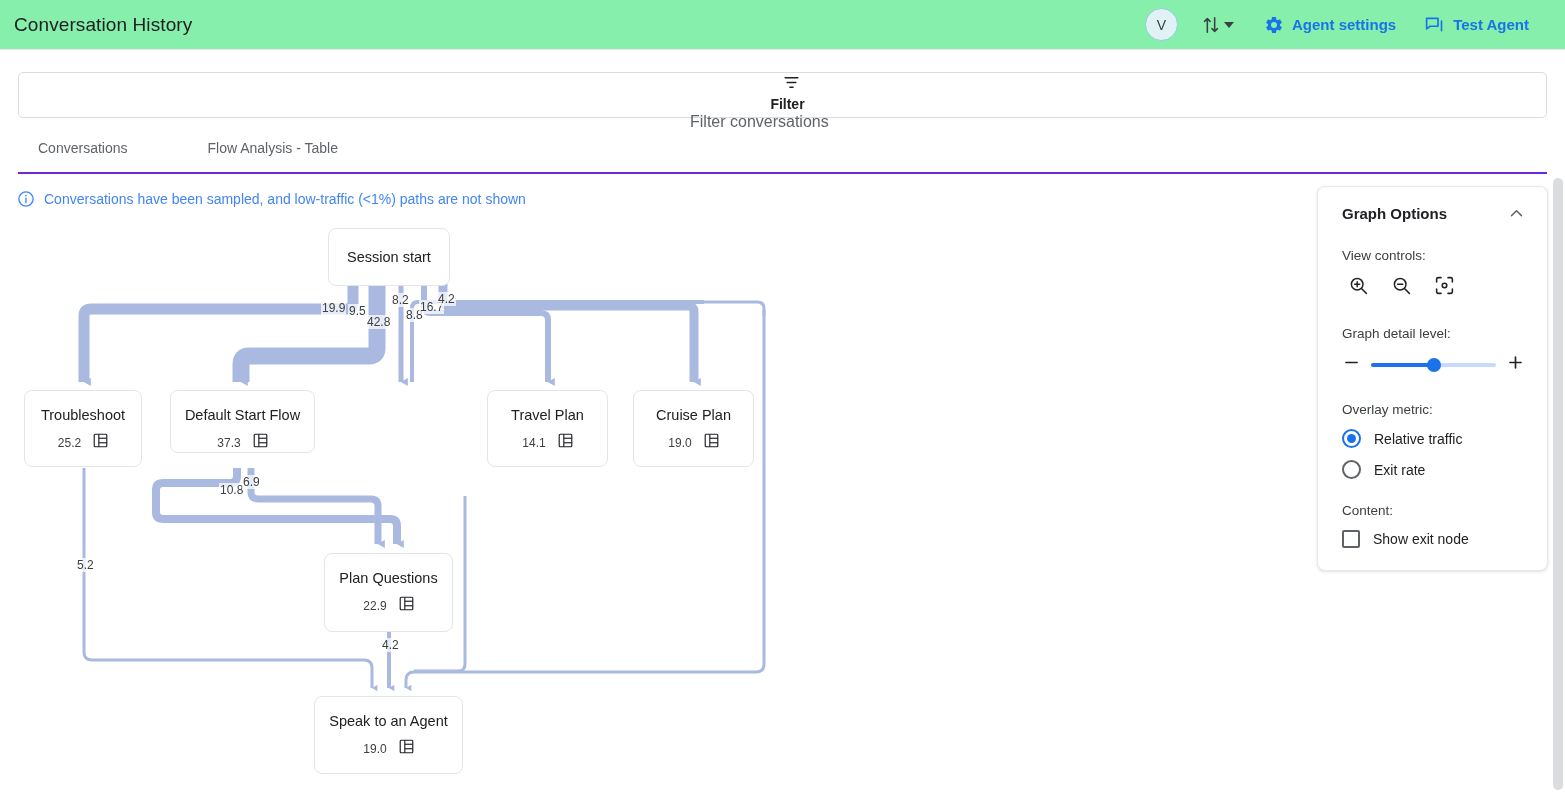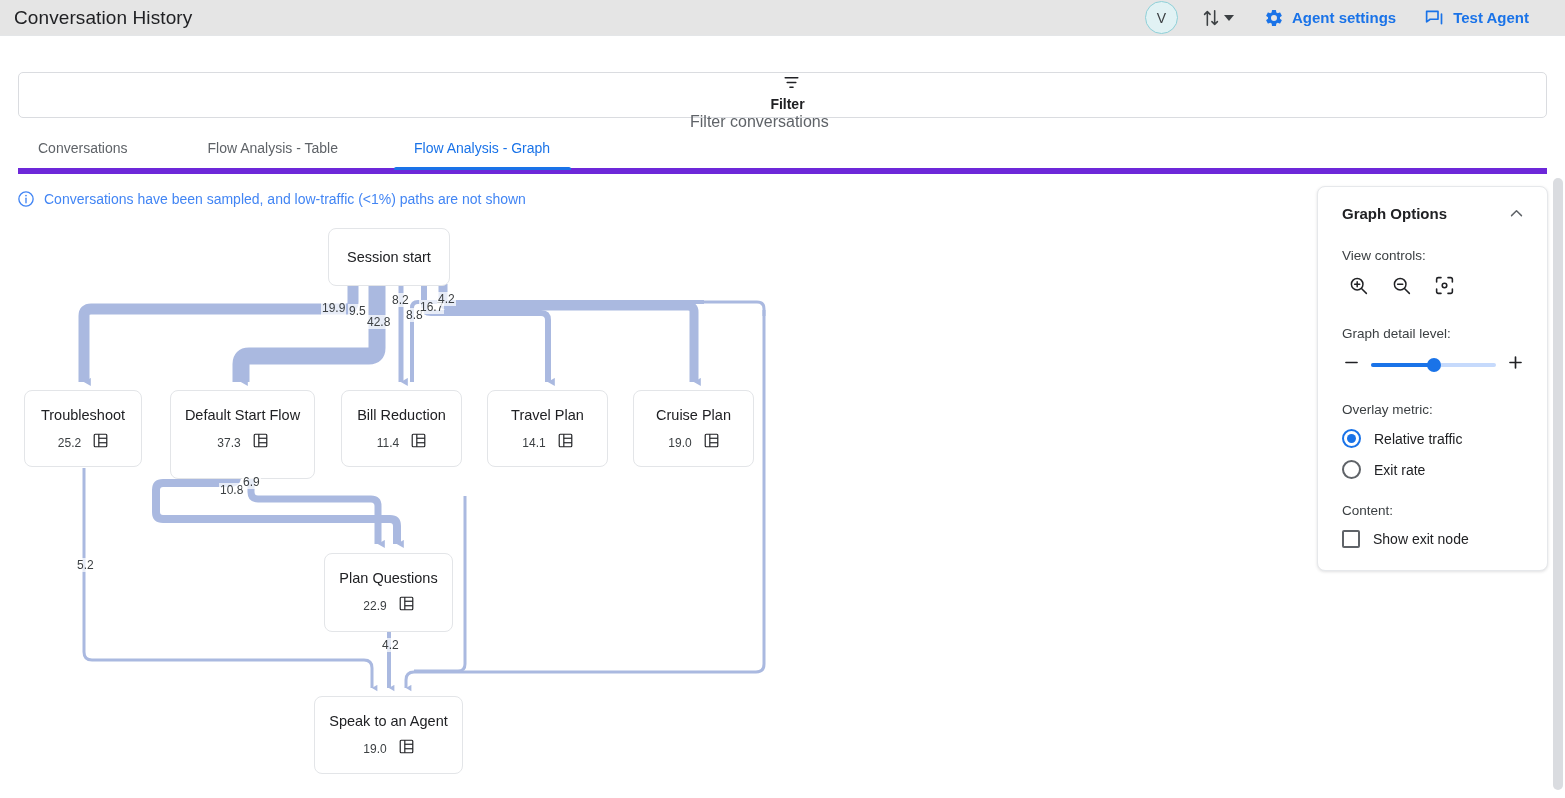--- a/index.html
+++ b/index.html
@@ -9,24 +9,24 @@
     width: 1565px; height: 798px;
     overflow: hidden;
     background: #ffffff;
     font-family: "Liberation Sans", sans-serif;
     color: #202124;
   }
 
   
   .app-header {
     position: absolute; top: 0; left: 0;
-    width: 1565px; height: 36px;
+    width: 1565px; height: 50px;
     display: flex; align-items: center;
     border-bottom: 1px solid #e4e6e8;
-    background: #e5e5e5;
+    background: #86efac;
   }
   .page-title {
     font-size: 19px; font-weight: 400; color: #202124;
     margin-left: 14px; letter-spacing: .1px;
   }
   .header-right {
     margin-left: auto; display: flex; align-items: center;
     gap: 0px; padding-right: 8px;
   }
   .avatar {
@@ -64,21 +64,21 @@
     font-size: 16px; color: #5f6368; margin-left: 22px;
     flex: 1; height: 100%;
   }
   .filter-input::placeholder { color: #5f6368; }
 
   
   .tabs {
     position: absolute; top: 134px; left: 18px;
     width: 1529px; height: 40px;
     display: flex; align-items: flex-start;
-    border-bottom: 6px solid #6d28d9;
+    border-bottom: 2px solid #6d28d9;
     text-align: center;
   }
   .tab {
     font-size: 14px; color: #5f6368; padding: 6px 2px 14px 2px;
     cursor: pointer; position: relative; white-space: nowrap;
   }
   .tab:nth-child(1) { margin-left: 18px; }
   .tab:nth-child(2) { margin-left: 76px; }
   .tab:nth-child(3) { margin-left: 72px; }
   .tab.active { color: #1a73e8; }
@@ -246,21 +246,20 @@
       <path d="M4 6h16M6.5 12h11M10 18h4"></path>
     </svg>
   </span>
   <span class="filter-label">Filter</span>
   <input class="filter-input" type="text" placeholder="Filter conversations" style="">
 </div>
 
 <div class="tabs">
   <div class="tab">Conversations</div>
   <div class="tab">Flow Analysis - Table</div>
-  <div class="tab active">Flow Analysis - Graph</div>
 </div>
 
 <div class="info-banner">
   <span>
     <svg width="18" height="18" viewBox="0 0 24 24" fill="none" stroke="#4285f4" stroke-width="1.8">
       <circle cx="12" cy="12" r="9.5"></circle>
       <path d="M12 11v6" stroke-linecap="round"></path>
       <circle cx="12" cy="7.4" r="1.15" fill="#4285f4" stroke="none"></circle>
     </svg>
   </span>
@@ -321,49 +320,35 @@
         <svg width="15" height="15" viewBox="0 0 16 16" fill="none" stroke="#202124" stroke-width="1.25">
           <rect x="1.3" y="1.3" width="13.4" height="13.4" rx="1"></rect>
           <path d="M6.2 1.3V14.7"></path>
             <path d="M6.2 5.6H14.7"></path>
             <path d="M6.2 10.4H14.7"></path>
         </svg>
       </span>
     </div>
   </div>
 
-  <div class="node" style="left:170px; top:214px; width:145px; height:89px;">
+  <div class="node" style="left:170px; top:214px; width:145px; height:63px;">
     <div class="node-title">Default Start Flow</div>
     <div class="node-meta">
       <span class="node-value">37.3</span>
       <span class="node-icon">
         <svg width="15" height="15" viewBox="0 0 16 16" fill="none" stroke="#202124" stroke-width="1.25">
           <rect x="1.3" y="1.3" width="13.4" height="13.4" rx="1"></rect>
           <path d="M6.2 1.3V14.7"></path>
             <path d="M6.2 5.6H14.7"></path>
             <path d="M6.2 10.4H14.7"></path>
         </svg>
       </span>
     </div>
   </div>
 
-  <div class="node" style="left:341px; top:214px; width:121px; height:77px;">
-    <div class="node-title">Bill Reduction</div>
-    <div class="node-meta">
-      <span class="node-value">11.4</span>
-      <span class="node-icon">
-        <svg width="15" height="15" viewBox="0 0 16 16" fill="none" stroke="#202124" stroke-width="1.25">
-          <rect x="1.3" y="1.3" width="13.4" height="13.4" rx="1"></rect>
-          <path d="M6.2 1.3V14.7"></path>
-            <path d="M6.2 5.6H14.7"></path>
-            <path d="M6.2 10.4H14.7"></path>
-        </svg>
-      </span>
-    </div>
-  </div>
 
   <div class="node" style="left:487px; top:214px; width:121px; height:77px;">
     <div class="node-title">Travel Plan</div>
     <div class="node-meta">
       <span class="node-value">14.1</span>
       <span class="node-icon">
         <svg width="15" height="15" viewBox="0 0 16 16" fill="none" stroke="#202124" stroke-width="1.25">
           <rect x="1.3" y="1.3" width="13.4" height="13.4" rx="1"></rect>
           <path d="M6.2 1.3V14.7"></path>
             <path d="M6.2 5.6H14.7"></path>

